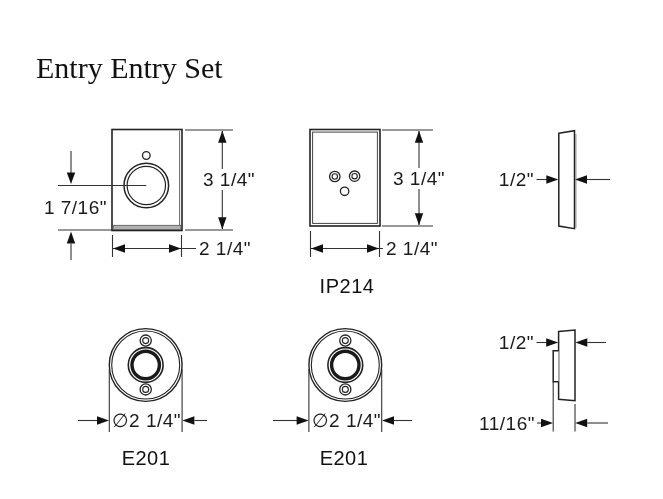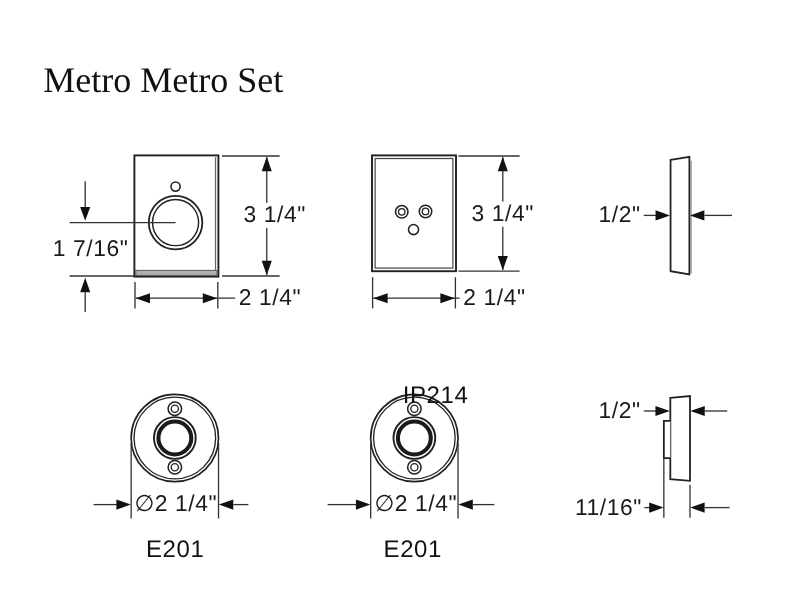--- a/index.html
+++ b/index.html
@@ -12,21 +12,21 @@
   .dim.center{text-align:center;}
   .dim.right{text-align:right;}
   .dim.maskbg{background:#fff;padding:0 1px;}
   .plabel{position:absolute;font-size:20px;letter-spacing:.5px;color:#111;text-align:center;white-space:nowrap;line-height:22px;}
 </style>
 </head>
 <body>
 
 <div id="canvas">
 
-  <div class="title">Metro Metro Set</div>
+  <div class="title">Entry Entry Set</div>
 
   <svg id="drawing" width="663" height="499" viewBox="0 0 663 499">
 
     <g fill="none" stroke="#222" stroke-width="1.6">
       <rect x="112" y="129.5" width="70" height="101" fill="#fff"></rect>
       <rect x="113.2" y="225.3" width="67.6" height="4.2" fill="#b0b0b0" stroke="#555" stroke-width="0.8"></rect>
       <line x1="179.6" y1="131" x2="179.6" y2="225" stroke="#666" stroke-width="1"></line>
       <circle cx="146.3" cy="155.5" r="3.8" stroke-width="1.3"></circle>
       <circle cx="146.3" cy="185.5" r="22.3" stroke-width="1.5"></circle>
       <circle cx="146.3" cy="185.5" r="19.2" stroke-width="1.2"></circle>
@@ -155,17 +155,17 @@
   <div class="dim" style="left:386px;top:238px;">2 1/4"</div>
 
   <div class="dim right" style="left:495px;top:169px;width:39px;">1/2"</div>
 
   <div class="dim center" style="left:112px;top:410px;width:68px;">∅2 1/4"</div>
   <div class="dim center" style="left:312px;top:410px;width:68px;">∅2 1/4"</div>
 
   <div class="dim right" style="left:495px;top:332px;width:39px;">1/2"</div>
   <div class="dim right" style="left:470px;top:412.5px;width:65px;">11/16"</div>
 
-  <div class="plabel" style="left:330px;top:275px;width:66px;margin-top:44px;">IP214</div>
+  <div class="plabel" style="left:314px;top:275px;width:66px;">IP214</div>
   <div class="plabel" style="left:113px;top:447px;width:66px;">E201</div>
   <div class="plabel" style="left:311px;top:447px;width:66px;">E201</div>
 
 </div>
 
 </body></html>

